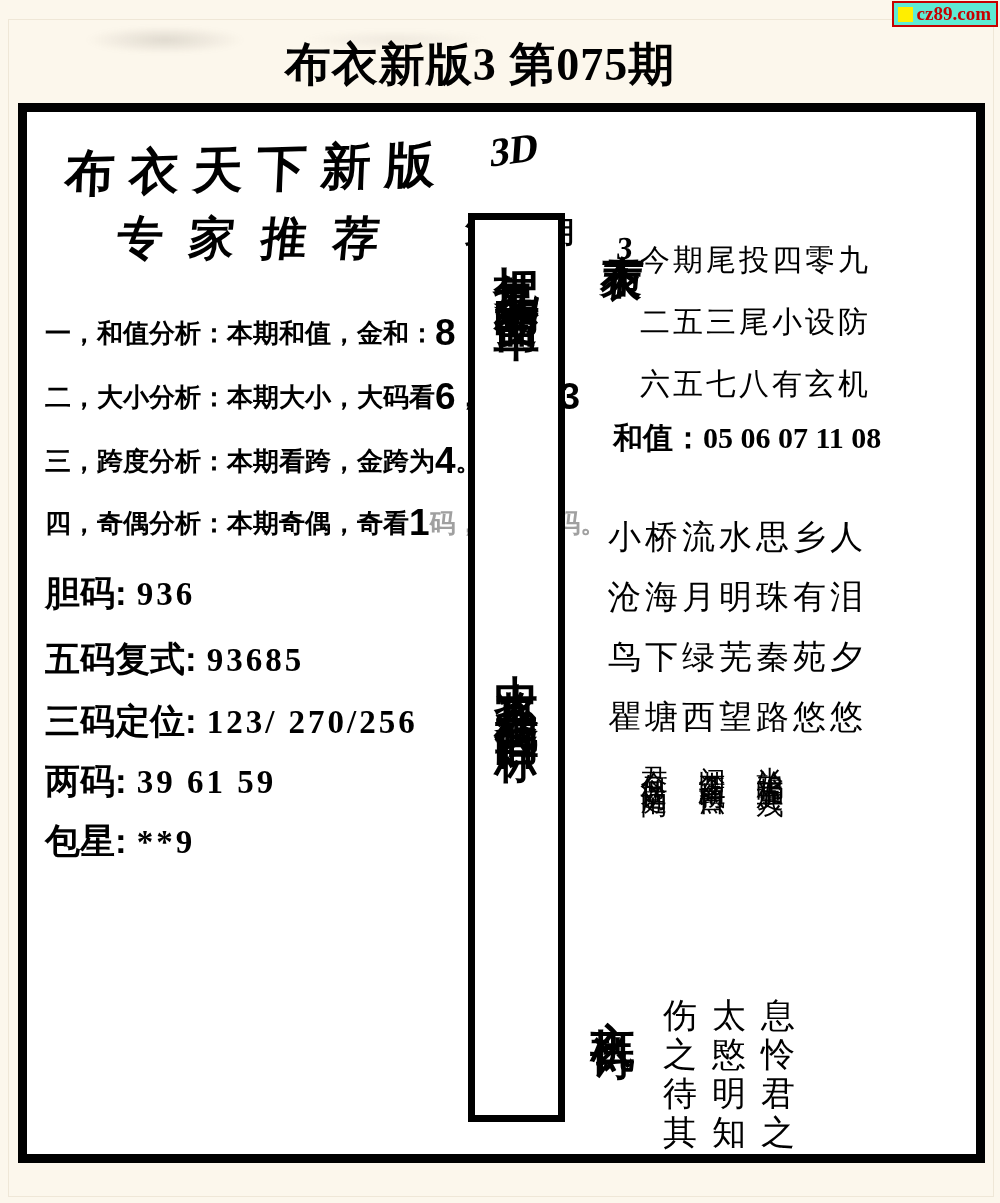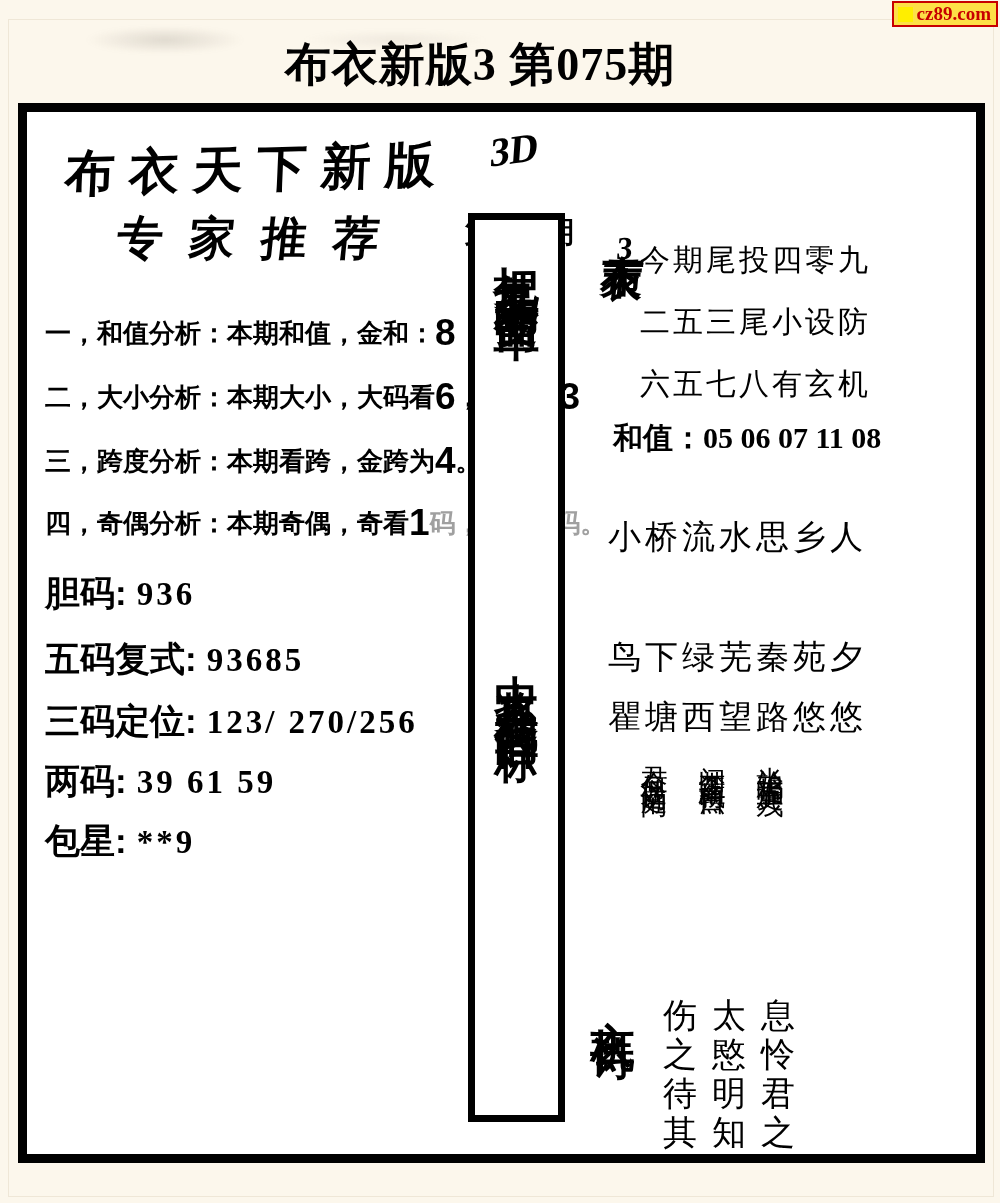--- a/index.html
+++ b/index.html
@@ -15,21 +15,21 @@
               border:1px solid #efe7d7;pointer-events:none;}
   .smudge1{position:absolute;left:85px;top:26px;width:160px;height:28px;
            background:radial-gradient(ellipse at center,rgba(125,115,105,0.22),transparent 70%);
            filter:blur(2px);}
   .smudge2{position:absolute;left:300px;top:30px;width:190px;height:20px;
            background:radial-gradient(ellipse at center,rgba(150,140,130,0.12),transparent 70%);
            filter:blur(2px);}
 
   
   .badge{position:absolute;top:1px;right:2px;height:22px;border:2px solid #c70000;
-         background:#fde047;display:flex;align-items:center;padding:0 5px 0 4px;gap:4px;}
+         background:#5eead4;display:flex;align-items:center;padding:0 5px 0 4px;gap:4px;}
   .badge-sq{width:15px;height:15px;background:#ffee00;}
   .badge-txt{color:#c70000;font:bold 19px "Liberation Serif",serif;line-height:22px;}
 
   
   .title{position:absolute;top:34px;left:0;width:960px;text-align:center;
          font:bold 46px "Liberation Serif",serif;letter-spacing:1px;}
 
   
   .main-box{position:absolute;left:18px;top:103px;width:967px;height:1060px;
             border:9px solid #000;background:#fff;box-sizing:border-box;overflow:hidden;}
@@ -115,20 +115,21 @@
 
   <div class="abs vtxt callig brand-vert"><span>布衣天下</span><span class="brand-digit">3</span></div>
 
   <div class="tip song" style="top:128px">今期尾投四零九</div>
   <div class="tip song" style="top:190px">二五三尾小设防</div>
   <div class="tip song" style="top:252px">六五七八有玄机</div>
 
   <div class="abs hezhi"><span>和值：</span><span>05 06 07 11 08</span></div>
 
   <div class="poem song" style="top:403px">小桥流水思乡人</div>
+  <div class="poem song" style="top:463px">沧海月明珠有泪</div>
   <div class="poem song" style="top:523px">鸟下绿芜秦苑夕</div>
   <div class="poem song" style="top:583px">瞿塘西望路悠悠</div>
 
   <div class="abs vcols">
     <div class="vcol song">君今何处访庭闱</div>
     <div class="vcol song">闲梦江南梅熟日</div>
     <div class="vcol song">半轮鸡唱五更残</div>
   </div>
 
   <div class="abs vtxt callig xuanji-label">玄机诗</div>

